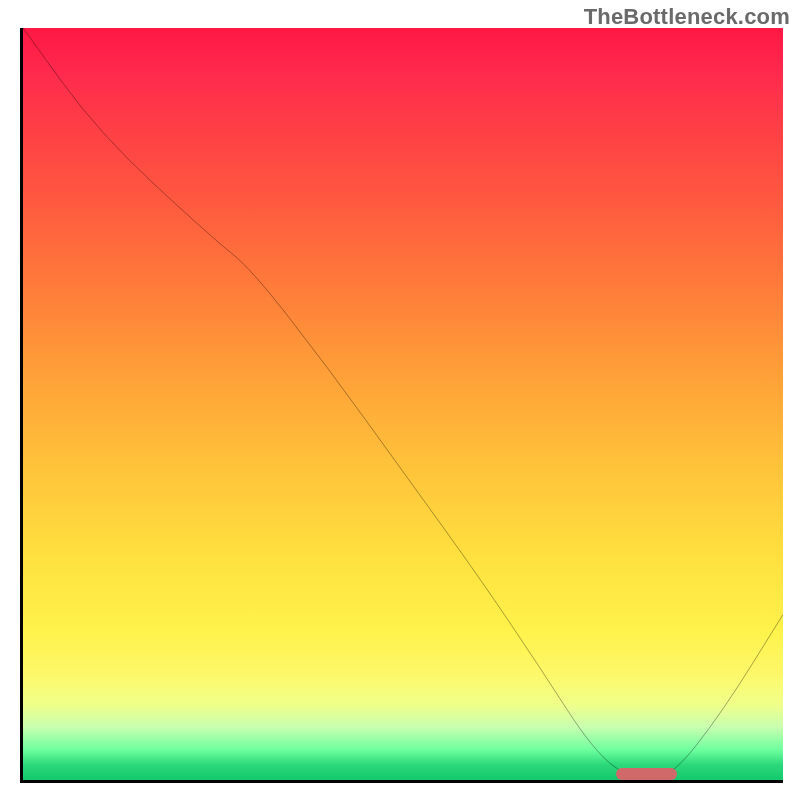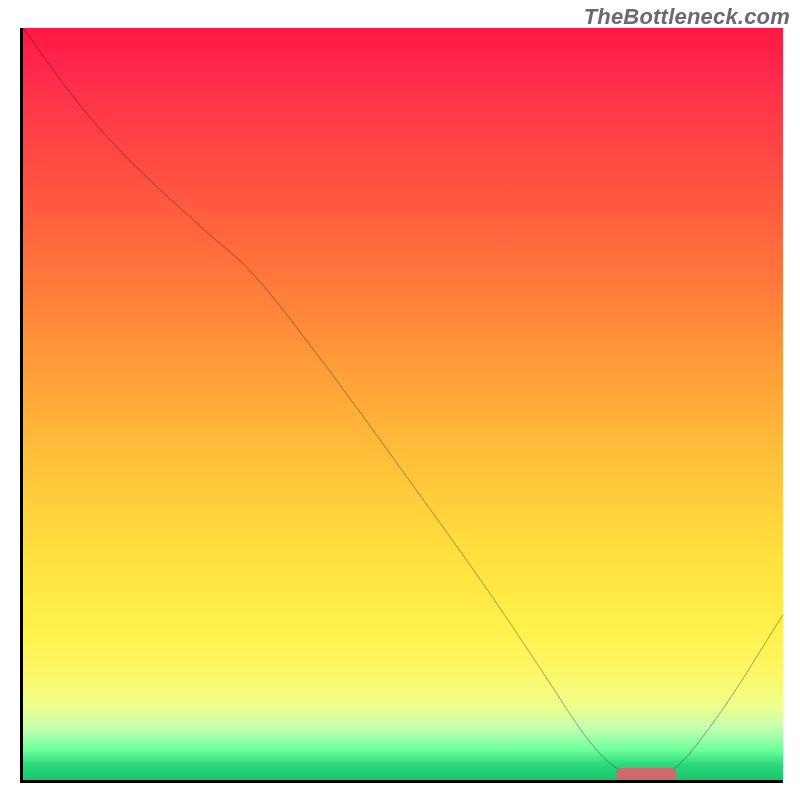--- a/index.html
+++ b/index.html
@@ -16,21 +16,20 @@
     height: 800px;
   }
   .watermark {
     position: absolute;
     top: 4px;
     right: 10px;
     font-size: 22px;
     font-weight: 600;
     color: #6a6a6a;
     letter-spacing: 0.2px;
-    font-style: italic;
   }
   .plot-area {
     position: absolute;
     left: 20px;
     top: 28px;
     width: 760px;
     height: 752px;
     border-left: 3px solid #000;
     border-bottom: 3px solid #000;
     overflow: hidden;

